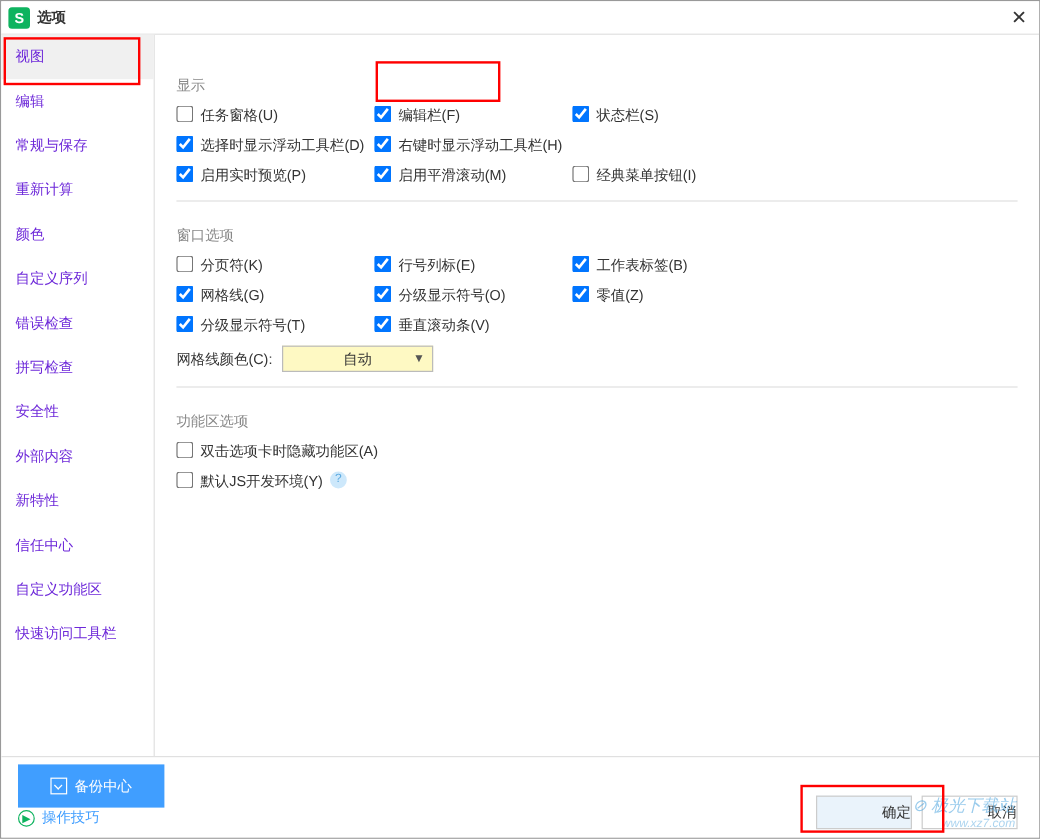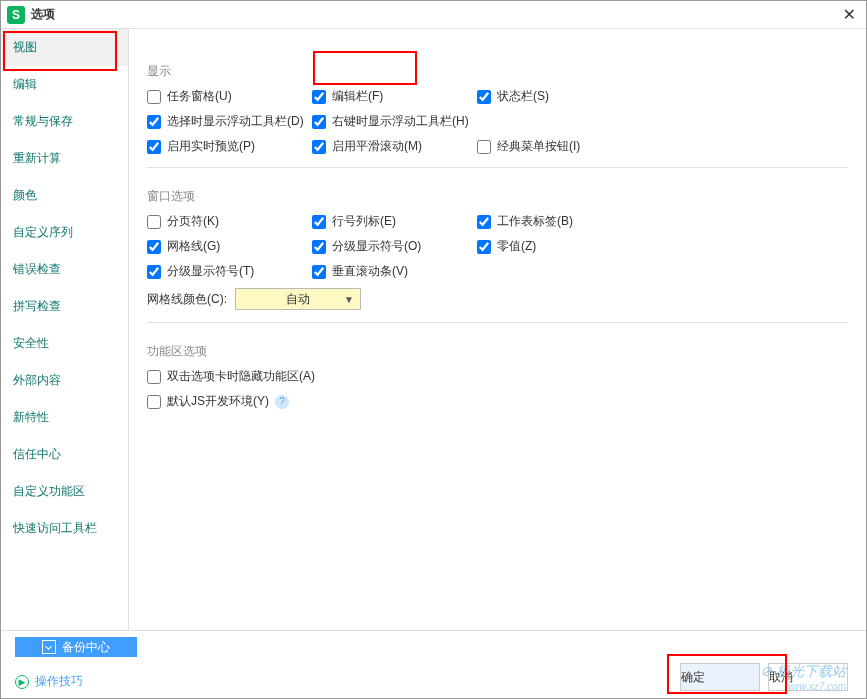--- a/index.html
+++ b/index.html
@@ -3,43 +3,43 @@
 <meta charset="utf-8">
 <style>
 * { box-sizing: border-box; margin: 0; padding: 0; }
 body { font-family: "Microsoft YaHei", sans-serif; font-size: 12px; color: #333; background: #fff; width: 867px; height: 699px; position: relative; border: 1px solid #999; }
 .titlebar { height: 28px; background: #fff; border-bottom: 1px solid #e0e0e0; display: flex; align-items: center; padding: 0 6px; }
 .app-icon { width: 18px; height: 18px; background: #0eb35f; border-radius: 3px; display: inline-flex; align-items: center; justify-content: center; color: #fff; font-weight: bold; font-size: 12px; margin-right: 6px; }
 .titlebar .tlabel { flex: 1; font-weight: bold; }
 .close-btn { font-size: 16px; cursor: pointer; padding: 0 4px; }
 .main { display: flex; height: 602px; }
 .sidebar { width: 128px; border-right: 1px solid #e0e0e0; background: #fff; display: flex; flex-direction: column; }
-.sidebar-item { padding: 10px 12px; cursor: pointer; color: #0f766e; }
+.sidebar-item { padding: 10px 12px; cursor: pointer; color: #6d28d9; }
 .sidebar-item.active { background: #f0f0f0; }
 .content { flex: 1; padding: 14px 18px; overflow: auto; }
 .section-title { color: #888; font-size: 12px; margin-bottom: 8px; }
 .section { margin-bottom: 12px; margin-top: 20px; }
 .row3 { display: flex; margin-bottom: 8px; }
-.col { width: 165px; display: flex; align-items: center; }
+.col { width: 165px; display: flex; align-items: flex-start; }
 .col.wide { width: auto; }
 .chk { margin-right: 6px; width: 14px; height: 14px; }
 .divider { border: none; border-top: 1px solid #e0e0e0; margin: 4px 0 10px 0; }
 .color-row { display: flex; align-items: center; margin-top: 6px; }
 .color-row label { margin-right: 8px; }
 .dropdown { width: 126px; height: 22px; border: 1px solid #bbb; background: #fef9c3; display: inline-flex; align-items: center; justify-content: center; position: relative; cursor: pointer; }
 .dropdown .arrow { position: absolute; right: 6px; font-size: 10px; color: #555; }
 .help-icon { display: inline-block; width: 14px; height: 14px; border-radius: 50%; background: #cde8fb; color: #5aa9e0; text-align: center; line-height: 14px; font-size: 10px; margin-left: 6px; }
 .footer { position: absolute; left: 0; right: 0; bottom: 0; height: 68px; border-top: 1px solid #e0e0e0; background: #fff; }
-.backup-btn { position: absolute; left: 14px; top: 6px; width: 122px; height: 20px; background: #409eff; color: #fff; display: flex; align-items: center; justify-content: center; cursor: pointer; }
+.backup-btn { position: absolute; left: 14px; top: 6px; width: 122px; height: 36px; background: #409eff; color: #fff; display: flex; align-items: center; justify-content: center; cursor: pointer; }
 .backup-btn .bicon { width: 14px; height: 14px; border: 1.5px solid #fff; margin-right: 6px; display: inline-block; position: relative; }
 .backup-btn .bicon:after { content: ""; position: absolute; left: 3px; top: 3px; width: 4px; height: 4px; border: 1.5px solid #fff; border-top: none; border-right: none; transform: rotate(-45deg); }
 .tips { position: absolute; left: 14px; top: 42px; color: #409eff; cursor: pointer; display: flex; align-items: center; }
 .tips-icon { width: 14px; height: 14px; border: 1.5px solid #0eb35f; border-radius: 50%; margin-right: 6px; display: inline-flex; align-items: center; justify-content: center; color: #0eb35f; font-size: 9px; }
 .btns { position: absolute; right: 18px; top: 32px; display: flex; }
-.btn { width: 80px; height: 28px; border: 1px solid #ccc; background: #fff; margin-left: 8px; display: flex; align-items: center; justify-content: flex-start; cursor: pointer; }
+.btn { width: 80px; height: 28px; border: 1px solid #ccc; background: #fff; margin-left: 8px; display: flex; align-items: center; justify-content: flex-end; cursor: pointer; }
 .btn.primary { background: #eaf3fb; }
 .watermark { position: absolute; right: 20px; bottom: 6px; font-size: 14px; color: rgba(70,160,220,0.55); font-style: italic; pointer-events: none; }
 .watermark .sub { font-size: 10px; color: rgba(70,160,220,0.45); display: block; text-align: right; }
 .hl-red { position: absolute; border: 2px solid #ff0000; pointer-events: none; }
 .hl1 { left: 2px; top: 30px; width: 114px; height: 40px; }
 .hl2 { left: 312px; top: 50px; width: 104px; height: 34px; }
 .hl3 { left: 666px; bottom: 4px; width: 120px; height: 40px; }
 </style>
 </head>
 <body>

